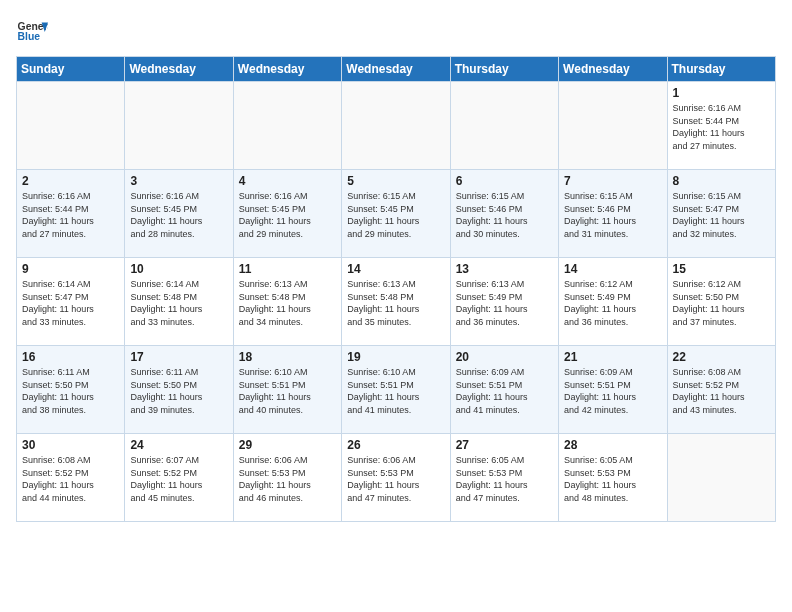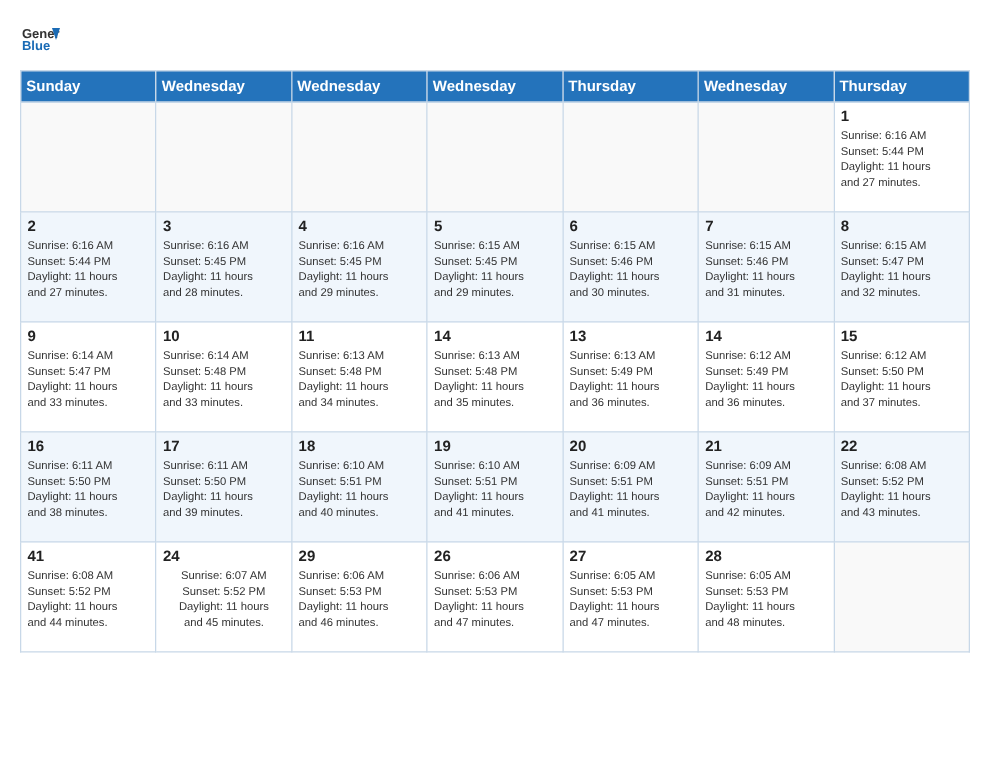--- a/index.html
+++ b/index.html
@@ -286,29 +286,29 @@
         <td>
           <span class="day-number">22</span>
           <div class="day-info" style="white-space: pre-line;">Sunrise: 6:08 AM
 Sunset: 5:52 PM
 Daylight: 11 hours
 and 43 minutes.</div>
         </td>
       </tr>
       <tr>
         <td>
-          <span class="day-number">41</span>
+          <span class="day-number">30</span>
           <div class="day-info" style="white-space: pre-line;">Sunrise: 6:08 AM
 Sunset: 5:52 PM
 Daylight: 11 hours
 and 44 minutes.</div>
         </td>
         <td>
           <span class="day-number">24</span>
-          <div class="day-info" style="white-space: pre-line; text-align: center;">Sunrise: 6:07 AM
+          <div class="day-info" style="white-space: pre-line;">Sunrise: 6:07 AM
 Sunset: 5:52 PM
 Daylight: 11 hours
 and 45 minutes.</div>
         </td>
         <td>
           <span class="day-number">29</span>
           <div class="day-info" style="white-space: pre-line;">Sunrise: 6:06 AM
 Sunset: 5:53 PM
 Daylight: 11 hours
 and 46 minutes.</div>

